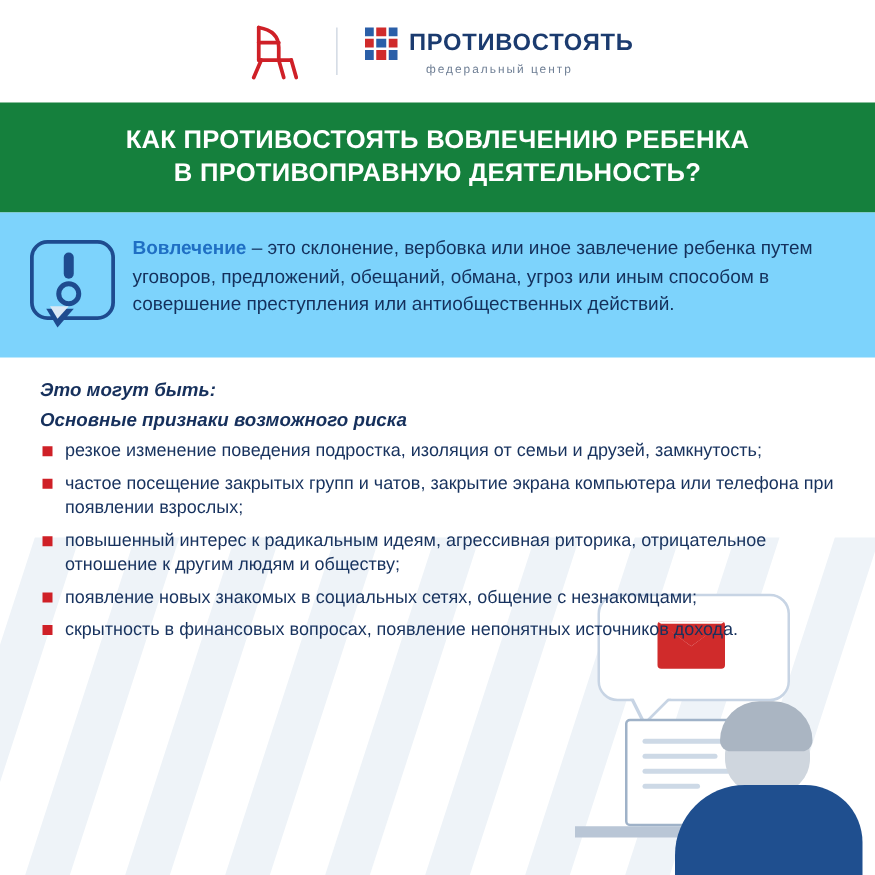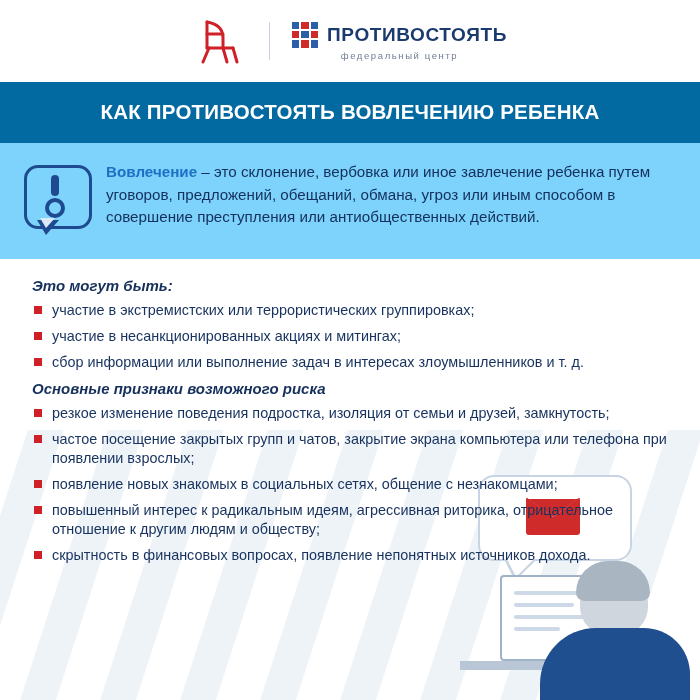--- a/index.html
+++ b/index.html
@@ -66,21 +66,21 @@
     color: #1b3b6f;
   }
   .brand-sub {
     font-size: 9.5px;
     color: #6f7f95;
     letter-spacing: 1.6px;
   }
 
   
   .title-bar {
-    background: #0369a1;
+    background: #15803d;
     color: #ffffff;
     padding: 16px 30px 18px 30px;
     text-align: center;
   }
   .title-bar h1 {
     margin: 0;
     font-size: 20.5px;
     line-height: 1.32;
     font-weight: bold;
     letter-spacing: 0.2px;
@@ -397,50 +397,46 @@
       </div>
       <div class="brand-name">ПРОТИВОСТОЯТЬ</div>
     </div>
     <div class="brand-sub">федеральный центр</div>
   </div>
 </div>
 
 <div class="title-bar">
   <h1>
     <span class="title-line1">КАК ПРОТИВОСТОЯТЬ ВОВЛЕЧЕНИЮ РЕБЕНКА</span>
+    <span class="title-line2">В ПРОТИВОПРАВНУЮ ДЕЯТЕЛЬНОСТЬ?</span>
   </h1>
 </div>
 
 <div class="definition">
   <div class="def-icon">
     <div class="bubble"></div>
     <div class="excl-stem"></div>
     <div class="excl-ring"></div>
     <div class="tail"></div>
   </div>
   <div class="def-text">
     <span class="def-term">Вовлечение</span><span> – это склонение, вербовка или иное завлечение ребенка путем уговоров, предложений, обещаний, обмана, угроз или иным способом в совершение преступления или антиобщественных действий.</span>
   </div>
 </div>
 
 <div class="content">
 
   <div class="section-head">Это могут быть:</div>
-  <ul class="bullets">
-    <li>участие в экстремистских или террористических группировках;</li>
-    <li>участие в несанкционированных акциях и митингах;</li>
-    <li>сбор информации или выполнение задач в интересах злоумышленников и т. д.</li>
-  </ul>
 
   <div class="section-head">Основные признаки возможного риска</div>
   <ul class="bullets">
     <li>резкое изменение поведения подростка, изоляция от семьи и друзей, замкнутость;</li>
     <li>частое посещение закрытых групп и чатов, закрытие экрана компьютера или телефона при появлении взрослых;</li>
+    <li>повышенный интерес к радикальным идеям, агрессивная риторика, отрицательное отношение к другим людям и обществу;</li>
     <li>появление новых знакомых в социальных сетях, общение с незнакомцами;</li>
-    <li>повышенный интерес к радикальным идеям, агрессивная риторика, отрицательное отношение к другим людям и обществу;</li>
     <li>скрытность в финансовых вопросах, появление непонятных источников дохода.</li>
   </ul>
 
 </div>
 
 <div class="illustration">
   <div class="ill-bubble"></div>
   <div class="envelope">
     <div class="flap"></div>
     <div class="flapline"></div>

